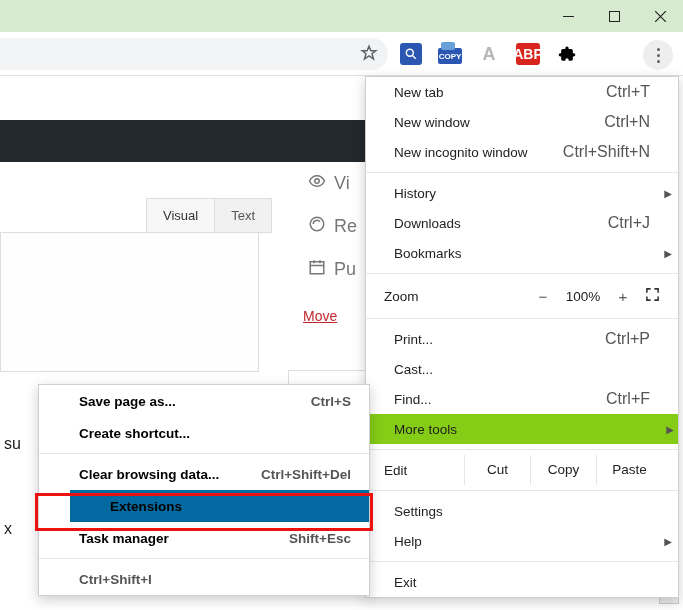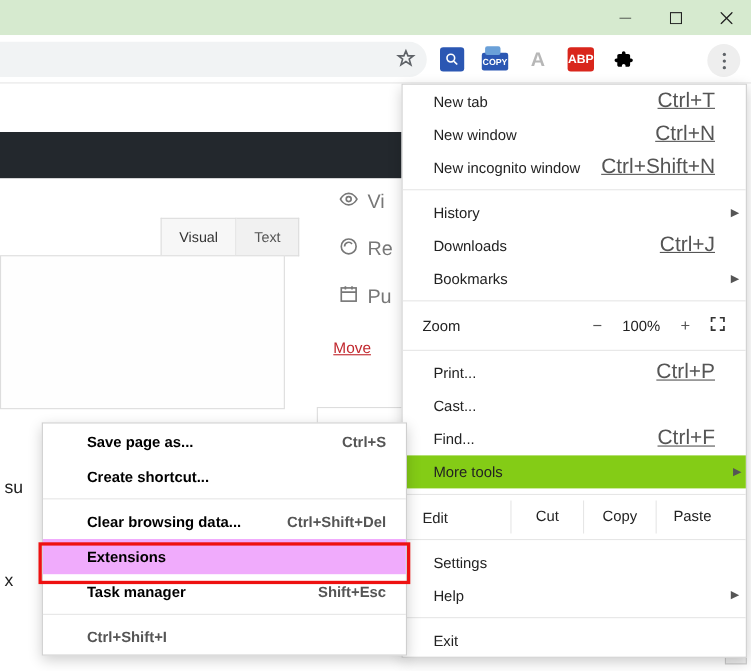--- a/index.html
+++ b/index.html
@@ -14,21 +14,21 @@
 
 .toolbar { position: absolute; top: 32px; left: 0; right: 0; height: 44px; background: #fff; border-bottom: 1px solid #e0e0e0; }
 .omnibox { position: absolute; top: 6px; left: -180px; width: 568px; height: 32px; border-radius: 16px; background: #f1f3f4; display: flex; align-items: center; justify-content: flex-end; padding-right: 10px; }
 .star { color: #5f6368; }
 .ext-icons { position: absolute; top: 8px; left: 400px; display: flex; gap: 16px; align-items: center; height: 28px; }
 .exticon { width: 22px; height: 22px; display: flex; align-items: center; justify-content: center; font-size: 10px; font-weight: bold; }
 .ic-search { background: #2b57b3; color: #fff; border-radius: 3px; }
 .ic-copy { background: #2b57b3; color: #fff; border-radius: 2px; font-size: 8px; padding: 1px 2px; position: relative; height: 16px; width: 24px; margin-top: 4px; }
 .ic-copy::before { content:""; position:absolute; top:-6px; left:3px; width:14px; height:8px; background:#6aa0d8; border-radius:2px; }
 .ic-aa { color: #b7b7b7; font-size: 18px; font-weight: bold; }
-.ic-abp { background: #d9261c; color: #fff; border-radius: 3px; font-size: 11px; width: 24px; height: 22px; display: flex; align-items: center; justify-content: center; }
+.ic-abp { background: #d9261c; color: #fff; border-radius: 3px; font-size: 14px; width: 24px; height: 22px; display: flex; align-items: center; justify-content: center; }
 .ic-puzzle { color: #000; font-size: 19px; }
 .menu-btn { position: absolute; top: 8px; right: 10px; width: 30px; height: 30px; border-radius: 15px; display: flex; align-items: center; justify-content: center; background: #eeeeee; }
 .menu-btn .dots { color: #5f6368; font-size: 16px; letter-spacing: 0; line-height: 4px; display:flex; flex-direction:column; gap:3px;}
 .menu-btn .dots span{width:3px;height:3px;background:#5f6368;border-radius:50%;}
 
 
 .page { position: absolute; top: 76px; left: 0; right: 0; bottom: 0; background: #fff; }
 .blackbar { position: absolute; top: 120px; left: 0; width: 370px; height: 42px; background: #23282d; }
 .tabs { position: absolute; top: 198px; left: 146px; display: flex; }
 .tab { padding: 9px 16px; background: #f1f1f1; border: 1px solid #ddd; color: #555; text-align: right; }
@@ -39,41 +39,41 @@
 .sideicons .row { display: flex; align-items: center; gap: 8px; }
 .moveto { position: absolute; top: 308px; left: 303px; color: #c1272d; text-decoration: underline; font-size: 14px; }
 .box2 { position: absolute; top: 370px; left: 288px; width: 80px; height: 28px; border: 1px solid #ddd; }
 .bodytext { position: absolute; left: 4px; font-size: 16px; color: #222; } .bt2{top:435px;} .bt4{top:520px;}
 .scrollbtn { position:absolute; right:4px; bottom:6px; width:20px; height:20px; background:#eee; border:1px solid #ccc; display:flex; align-items:center; justify-content:center; color:#666; }
 
 
 .main-menu { position: absolute; top: 76px; left: 365px; width: 314px; background: #fff; border: 1px solid #cfcfcf; box-shadow: 0 4px 12px rgba(0,0,0,0.2); font-size: 13.5px; color: #222; }
 .mrow { display: flex; align-items: center; height: 30px; padding: 0 28px; position: relative; }
 .mrow .label { flex: 1; }
-.mrow .shortcut { color: #555; font-size: 19px; text-decoration: underline; }
+.mrow .shortcut { color: #555; font-size: 16px; }
 .mrow .chev { position: absolute; right: 6px; color: #555; font-size: 10px; }
 .msep { height: 1px; background: #e6e6e6; margin: 5px 0; }
 .zoomrow { display: flex; align-items: center; height: 34px; padding: 0 18px; }
 .zoomrow .label { flex: 1; }
 .zoomrow .zbtn { width: 30px; text-align: center; color: #555; font-size: 15px; }
 .zoomrow .zval { width: 50px; text-align: center; }
 .zoomrow .full { width: 22px; text-align: right; }
 .editrow { display: flex; align-items: center; height: 30px; padding: 0 16px 0 18px; }
 .editrow .label { flex: 1; }
 .editcell { width: 66px; text-align: center; border-left: 1px solid #e6e6e6; height: 30px; line-height: 30px; }
 .mrow.highlight { background: #84cc16; }
 .mrow.highlight .chev { right: 4px; }
 
 
 .sub-menu { position: absolute; top: 384px; left: 38px; width: 332px; background: #fff; border: 1px solid #cfcfcf; box-shadow: 0 4px 12px rgba(0,0,0,0.2); font-size: 13.5px; }
 .srow { display: flex; align-items: center; height: 32px; padding: 0 18px 0 40px; position: relative; font-weight: bold; }
 .srow .label { flex: 1; }
 .srow .shortcut { color: #555; }
 .ssep { height: 1px; background: #e6e6e6; margin: 4px 0; }
-.srow.selected { background: #f0abfc; }
+.srow.selected { background: #0369a1; margin-left: 31px; }
 .redbox { position: absolute; border: 3px solid #e11; pointer-events: none; }
 .redbox.rb { top: 493px; left: 35px; width: 338px; height: 38px; }
 
 
 .watermark { position: absolute; top: 440px; left: 290px; font-size: 24px; font-weight: bold; color: #666; opacity: 0.5; letter-spacing: 2px; display:flex; align-items:center; gap:4px; z-index:0; }
 .watermark .face{ width:30px; height:30px; background:#f7c27b; border-radius:50%; position:relative; }
 .creditflat{position:absolute; right:2px; top:86px; font-size:10px; color:#bbb;}
 </style>
 </head>
 <body>

